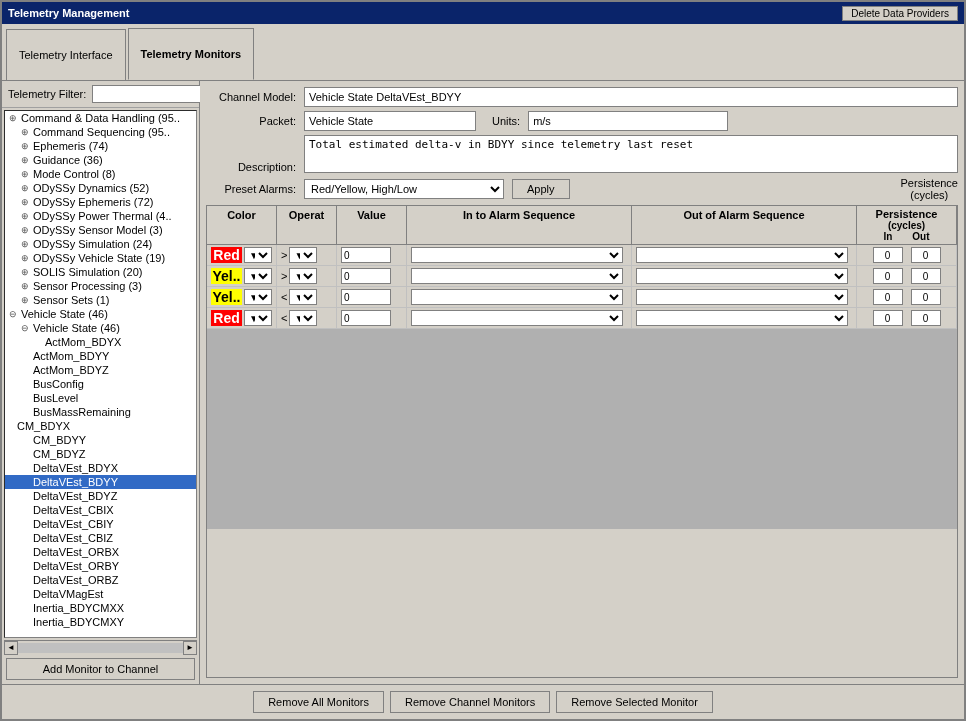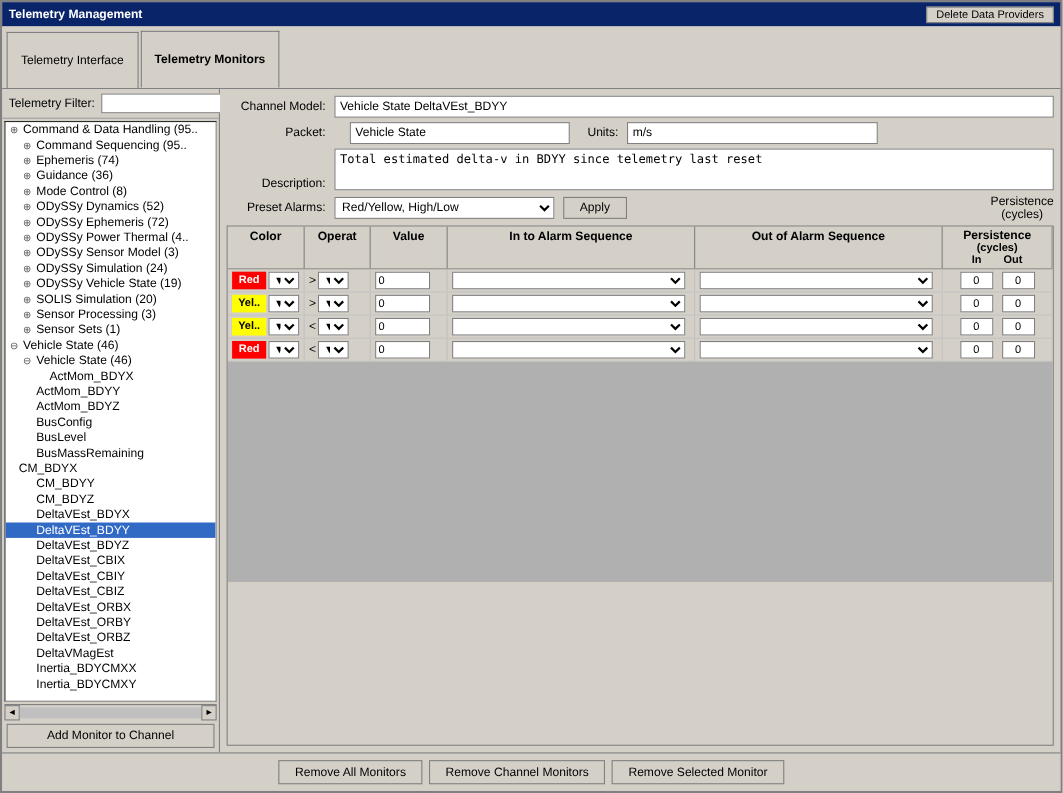--- a/index.html
+++ b/index.html
@@ -24,35 +24,35 @@
     .filter-input { flex: 1; height: 18px; border: 1px solid #808080; background: white; font-size: 11px; padding: 1px 2px; }
     .tree-container { flex: 1; overflow-y: auto; overflow-x: hidden; background: white; border: 1px inset #808080; margin: 2px; }
     .tree-item { padding: 1px 4px; cursor: pointer; white-space: nowrap; font-size: 11px; display: flex; align-items: center; gap: 2px; }
     .tree-item.highlighted { background: #316ac5; color: white; }
     .expander { font-size: 9px; color: #555; width: 10px; display: inline-block; }
     .add-monitor-btn { margin: 4px; padding: 4px; background: #d4d0c8; border: 1px solid #808080; cursor: pointer; font-size: 11px; text-align: center; }
 
     
     .right-panel { flex: 1; display: flex; flex-direction: column; padding: 6px; background: #d4d0c8; }
     .form-input { height: 20px; border: 1px solid #808080; background: white; font-size: 11px; padding: 1px 4px; }
-    .units-input { width: 228px; height: 20px; border: 1px solid #808080; background: white; font-size: 11px; padding: 1px 4px; }
+    .units-input { width: 200px; height: 20px; border: 1px solid #808080; background: white; font-size: 11px; padding: 1px 4px; }
     .desc-area { width: 100%; height: 38px; border: 1px solid #808080; background: white; font-size: 11px; padding: 2px 4px; resize: none; }
 
     .preset-row { display: flex; align-items: center; gap: 8px; margin-bottom: 4px; }
     .preset-label { font-size: 11px; min-width: 90px; text-align: right; }
     .preset-select { width: 200px; height: 20px; border: 1px solid #808080; background: white; font-size: 11px; padding: 1px 2px; }
     .apply-btn { padding: 3px 14px; background: #d4d0c8; border: 1px solid #808080; font-size: 11px; cursor: pointer; }
     .persistence-label { margin-left: auto; font-size: 11px; text-align: center; }
 
     
     .alarms-section { flex: 1; border: 1px solid #808080; background: #d4d0c8; overflow: hidden; display: flex; flex-direction: column; }
     .alarms-header-cell { padding: 3px 4px; font-size: 11px; font-weight: bold; border-right: 1px solid #808080; text-align: center; }
     .alarms-header-cell:last-child, .alarms-header-cell:nth-last-child(2) { }
     .alarm-cell { padding: 2px 4px; font-size: 11px; border-right: 1px solid #c0c0c0; display: flex; align-items: center; gap: 2px; }
-    .color-box { width: 32px; height: 16px; display: inline-block; color: black; font-size: 10px; font-weight: bold; text-align: center; line-height: 16px; }
+    .color-box { width: 32px; height: 16px; display: inline-block; color: black; font-size: 14px; font-weight: bold; text-align: center; line-height: 16px; }
     .color-box.red { background: #ff0000; color: white; }
     .color-box.yellow { background: #ffff00; color: black; }
     .mini-select { height: 16px; border: 1px solid #808080; background: white; font-size: 10px; width: 28px; }
     .mini-input { height: 16px; border: 1px solid #808080; background: white; font-size: 10px; width: 50px; padding: 0 2px; }
     .seq-select { height: 16px; border: 1px solid #808080; background: white; font-size: 10px; width: 98%; }
     .in-out-num { width: 30px; height: 16px; border: 1px solid #808080; background: white; font-size: 10px; text-align: center; }
 
     
     .bottom-bar { display: flex; align-items: center; justify-content: center; gap: 6px; padding: 6px; background: #d4d0c8; border-top: 1px solid #808080; }
     .bottom-btn { padding: 4px 14px; background: #d4d0c8; border: 1px solid #808080; font-size: 11px; cursor: pointer; }
@@ -235,21 +235,21 @@
 
     <div class="right-panel">
 
       <div class="channel-row">
         <span class="channel-label">Channel Model:</span>
         <input class="channel-input" type="text" value="Vehicle State DeltaVEst_BDYY" style="">
       </div>
 
       <div class="packet-row">
         <span class="channel-label">Packet:</span>
-        <input class="form-input" type="text" style="width: 200px; margin-left: 14px;" value="Vehicle State">
+        <input class="form-input" type="text" style="width: 172px;" value="Vehicle State">
         <span style="font-size:11px;margin-left:8px;">Units:</span>
         <input class="units-input" type="text" value="m/s" style="">
       </div>
 
       <div class="units-row">
         <span class="channel-label">Description:</span>
         <textarea class="desc-area" style="">Total estimated delta-v in BDYY since telemetry last reset</textarea>
       </div>
 
       <div class="preset-row">

